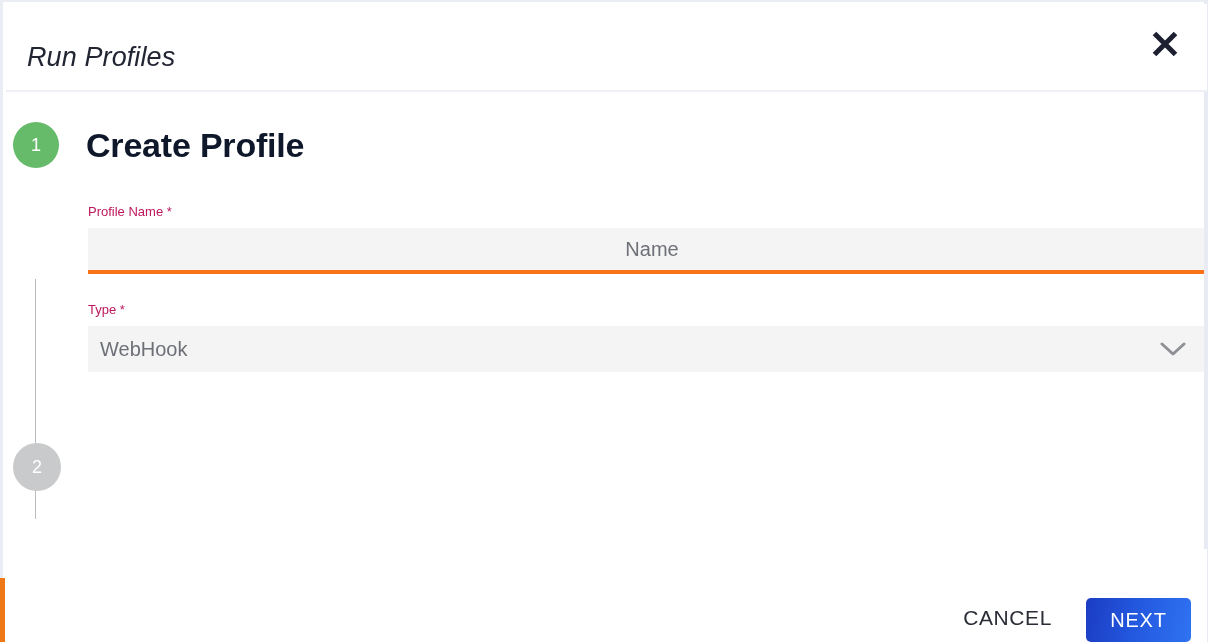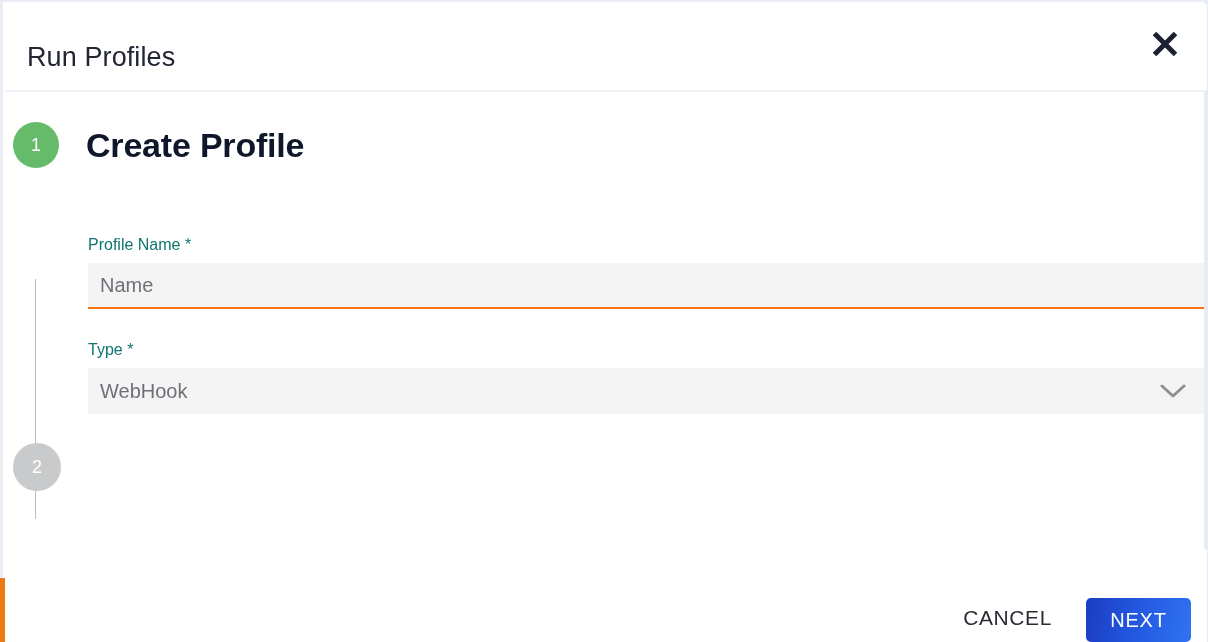--- a/index.html
+++ b/index.html
@@ -48,20 +48,21 @@
   
   .header {
     position: absolute;
     left: 3px;
     top: 2px;
     width: 1201px;
     height: 88px;
     border-bottom: 2px solid #eef0f6;
     box-sizing: border-box;
     background: #ffffff;
+    font-style: italic;
   }
   .header-title {
     position: absolute;
     left: 21px;
     top: 38px;
     font-size: 27px;
     color: #222633;
     letter-spacing: 0.1px;
     white-space: nowrap;
   }
@@ -146,38 +147,38 @@
     left: 82px;
     top: 110px;
     width: 1116px;
   }
 
   .field { position: relative; }
   .field-name { margin-bottom: 0; }
   .field-type { margin-top: 28px; }
 
   .field-label {
-    font-size: 16px;
-    color: #0f766e;
+    font-size: 13px;
+    color: #be185d;
     margin-bottom: 9px;
     display: block;
     white-space: nowrap;
-    margin-top: 32px;
   }
 
   .input-wrap {
     position: relative;
     background: #f4f4f4;
     height: 46px;
     display: flex;
     align-items: center;
     box-sizing: border-box;
   }
   .input-wrap.underlined {
-    border-bottom: 2px solid #f97316;
+    border-bottom: 4px solid #f97316;
+    justify-content: center;
   }
   .input-text {
     padding-left: 12px;
     font-size: 20px;
     color: #6d7076;
     white-space: nowrap;
   }
 
   .select-wrap { padding-right: 54px; }
   .chevron {

